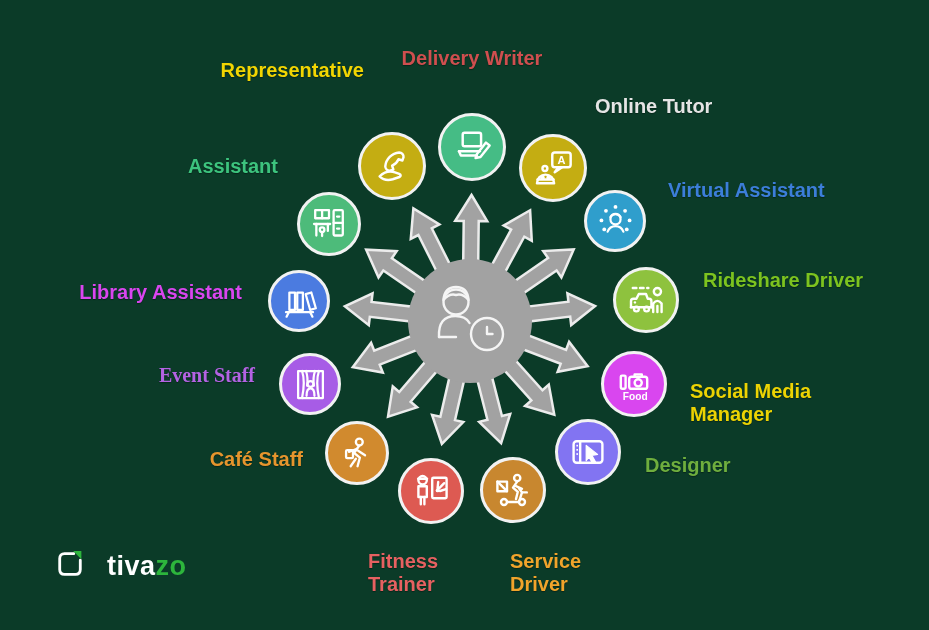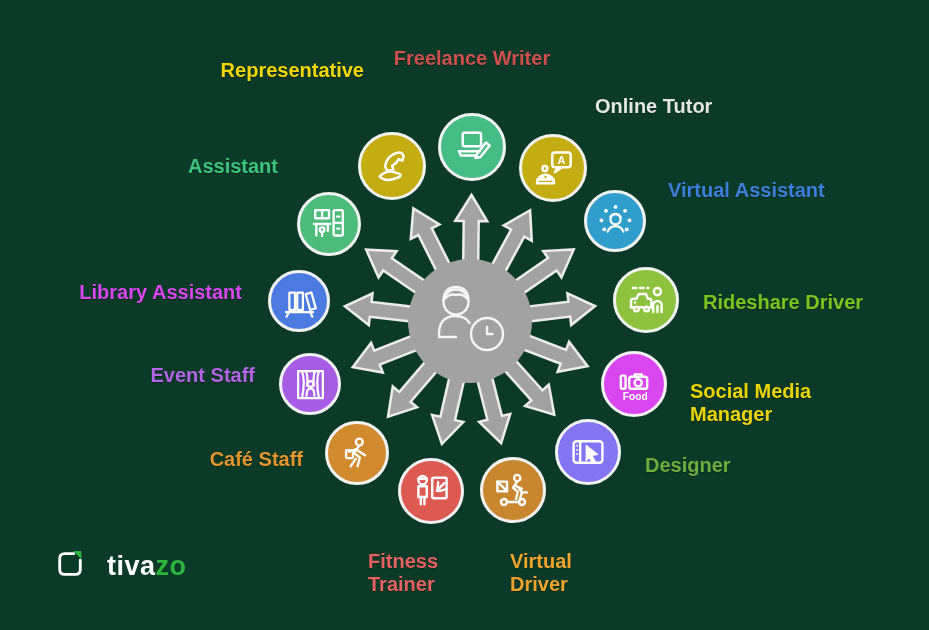--- a/index.html
+++ b/index.html
@@ -255,50 +255,50 @@
             <g fill="none" stroke="#fff" stroke-width="2" stroke-linecap="round" stroke-linejoin="round">
               <path d="M25.5 8.5 a3.5 3.5 0 0 1 3.5 3.8 l-0.9 2.8 -3.2 -1 a9.5 9.5 0 0 1 -5.2 5.2 l1 3.2 -2.8 0.9 a3.5 3.5 0 0 1 -3.8 -3.5 a12.5 12.5 0 0 1 11.4 -11.4 z"></path>
               <path d="M9.5 28 q6 -5.5 12.5 -3.2 l3.5 1.2 q2.2 1 0.2 2.6 l-5.5 1.8 q-6.5 1.8 -10.7 -2.4"></path>
             </g>
           </svg>
         </span>
       </div>
     </div>
   <div id="labels">
       <div class="job-label" style="color: rgb(207, 79, 79); top: 47px; left: 472px; transform: translateX(-50%); text-align: center;">
-        <div>Freelance Writer</div>
+        <div>Delivery Writer</div>
       </div>
       <div class="job-label" style="color: #e5e5e5; top: 95px; left: 595px; text-align: left;">
         <div>Online Tutor</div>
       </div>
       <div class="job-label" style="color: rgb(60, 126, 217); top: 179px; left: 668px; text-align: left;">
         <div>Virtual Assistant</div>
       </div>
-      <div class="job-label" style="color: rgb(125, 195, 31); top: 291px; left: 703px; text-align: left;">
+      <div class="job-label" style="color: rgb(125, 195, 31); top: 269px; left: 703px; text-align: left;">
         <div>Rideshare Driver</div>
       </div>
       <div class="job-label" style="color: rgb(236, 211, 3); top: 380px; left: 690px; text-align: left;">
         <div>Social Media</div>
         <div>Manager</div>
       </div>
       <div class="job-label" style="color: rgb(111, 174, 62); top: 454px; left: 645px; text-align: left;">
         <div>Designer</div>
       </div>
       <div class="job-label" style="color: rgb(240, 164, 43); top: 550px; left: 510px; text-align: left;">
-        <div>Virtual</div>
+        <div>Service</div>
         <div>Driver</div>
       </div>
       <div class="job-label" style="color: rgb(230, 97, 97); top: 550px; left: 368px; text-align: left;">
         <div>Fitness</div>
         <div>Trainer</div>
       </div>
       <div class="job-label" style="color: rgb(230, 149, 45); top: 448px; right: 626px; text-align: right;">
         <div>Café Staff</div>
       </div>
-      <div class="job-label" style="color: rgb(179, 99, 227); top: 364px; right: 674px; text-align: right;">
+      <div class="job-label" style="color: rgb(179, 99, 227); top: 364px; right: 674px; text-align: right; font-family: Liberation Serif, serif;">
         <div>Event Staff</div>
       </div>
       <div class="job-label" style="color: #d946ef; top: 281px; right: 687px; text-align: right;">
         <div>Library Assistant</div>
       </div>
       <div class="job-label" style="color: rgb(61, 196, 126); top: 155px; right: 651px; text-align: right;">
         <div>Assistant</div>
       </div>
       <div class="job-label" style="color: rgb(242, 213, 2); top: 59px; right: 565px; text-align: right;">
         <div>Representative</div>

